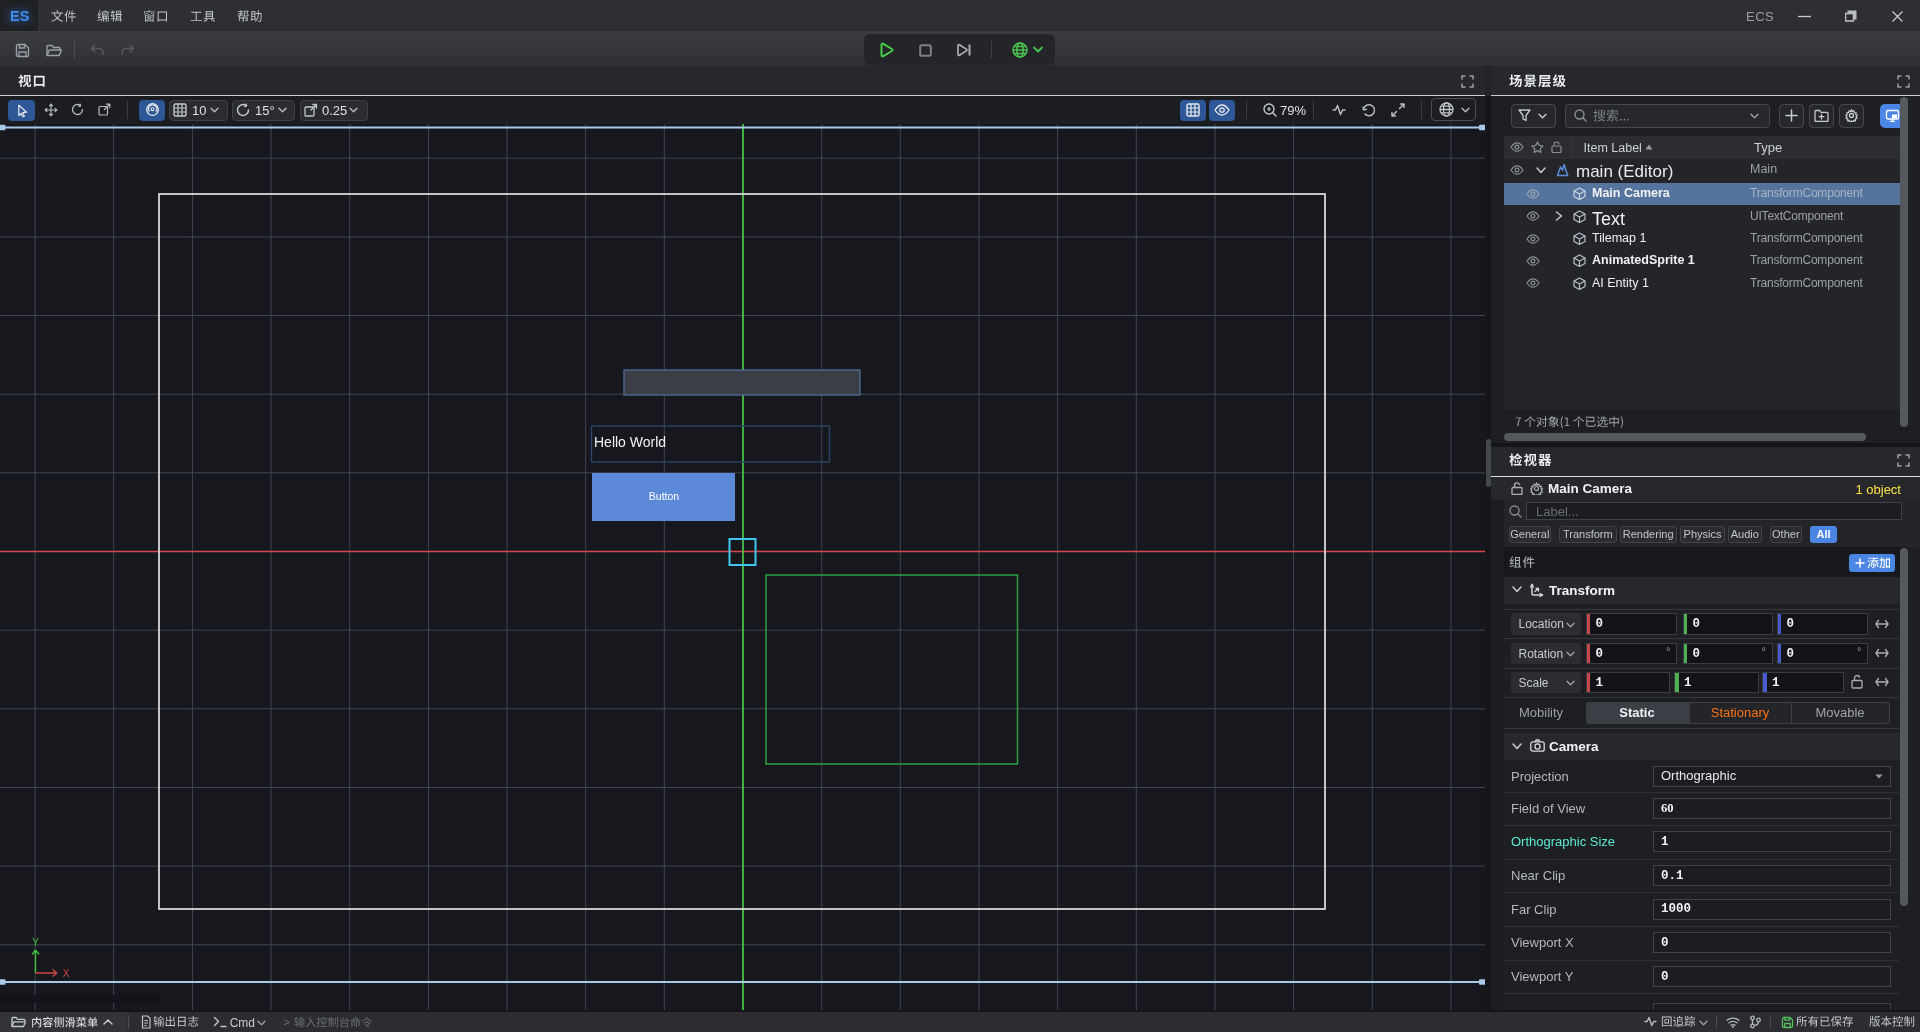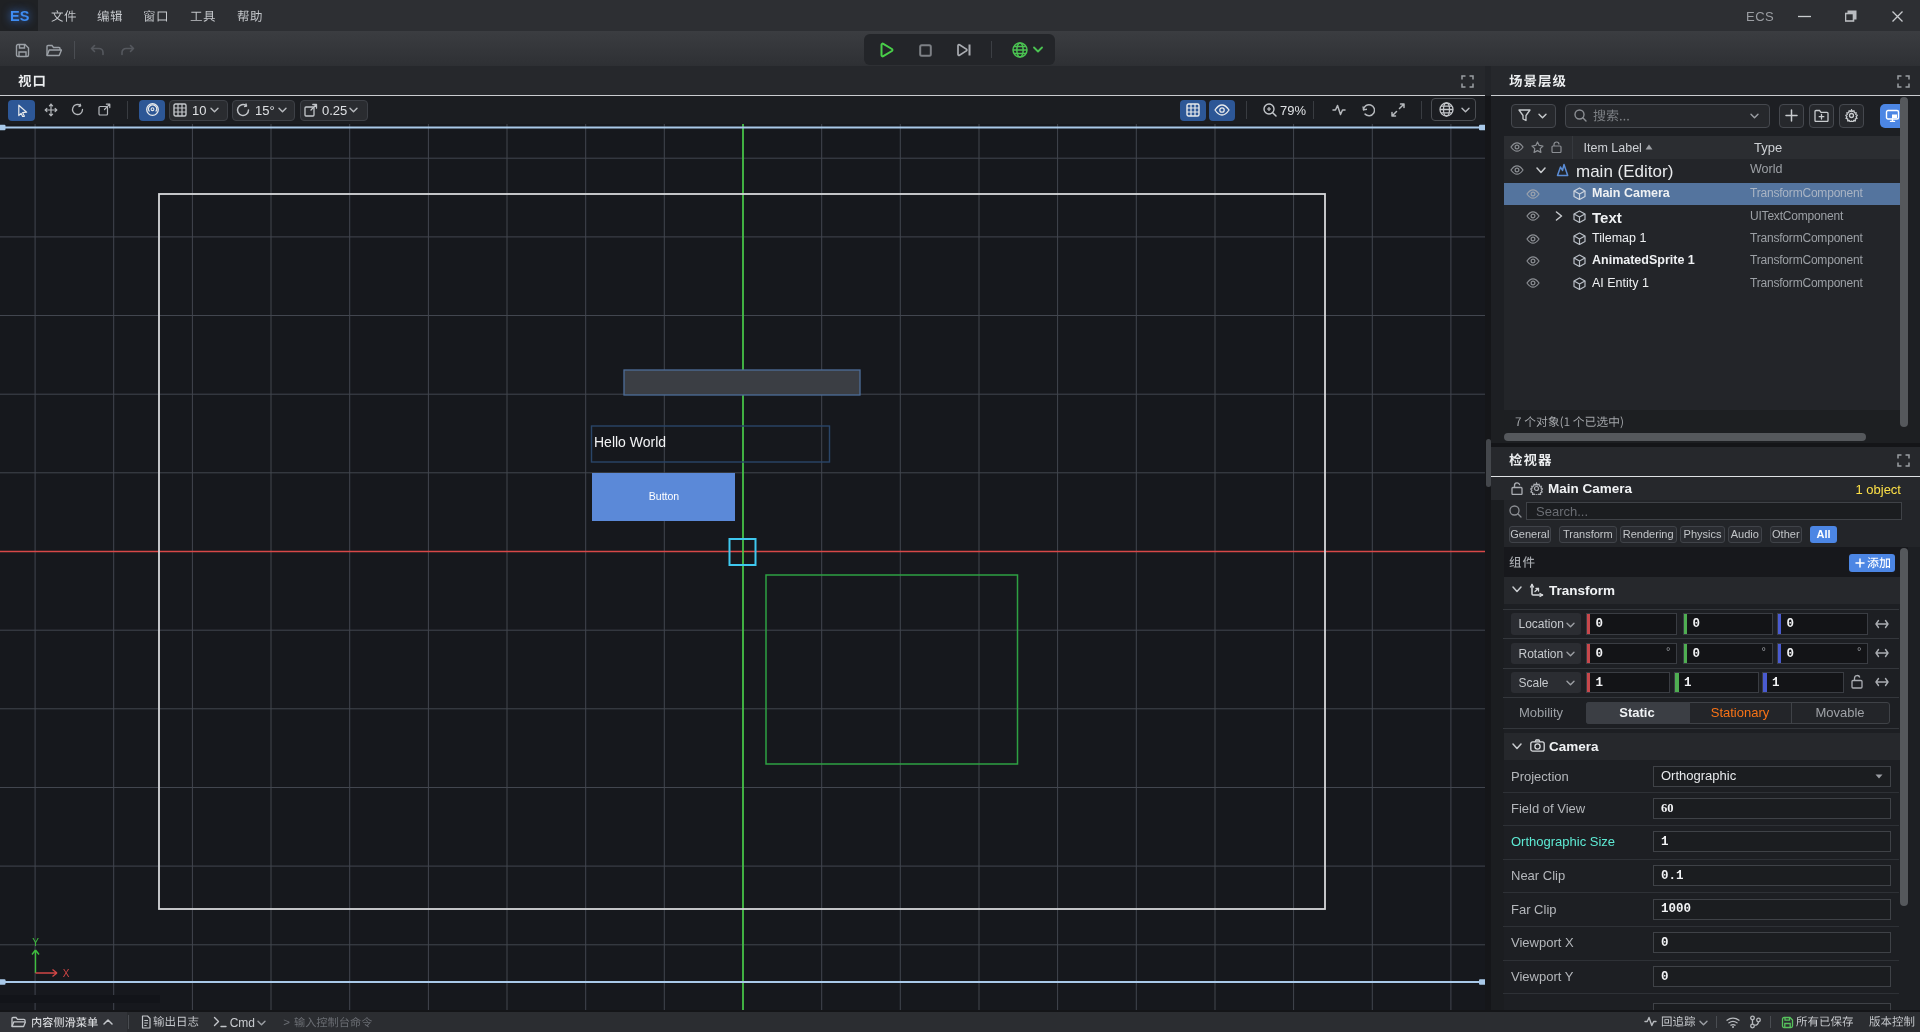--- a/index.html
+++ b/index.html
@@ -264,21 +264,21 @@
     <path d="M1 5 C3.2 1.8 5.2 0.8 7 0.8 C8.8 0.8 10.8 1.8 13 5 C10.8 8.2 8.8 9.2 7 9.2 C5.2 9.2 3.2 8.2 1 5 Z" stroke="#8b8e93" stroke-width="1.2"></path>
     <circle cx="7" cy="5" r="1.9" stroke="#8b8e93" stroke-width="1.2"></circle>
   </svg>
 <svg style="position:absolute;left:1536px;top:166.5px;" width="10" height="7" viewBox="0 0 10 7" fill="none">
     <path d="M1 1 L5 5.5 L9 1" stroke="#c8cbce" stroke-width="1.5" stroke-linecap="round" stroke-linejoin="round"></path>
   </svg>
 <svg style="position:absolute;left:1556px;top:162.5px;" width="13" height="14" viewBox="0 0 13 14" fill="none">
     <path d="M1.5 12.5 L4.5 4 L6.5 7.5 L8 1.5 L11.7 12.5 Z" stroke="#5b8dd6" stroke-width="1.5" stroke-linejoin="round"></path>
   </svg>
 <div class="txt" style="left:1576px;top:162.0px;font-size:17px;color:#e8eaec">main (Editor)</div>
-<div class="txt" style="left:1750px;top:162.0px;font-size:12.5px;color:#9ca0a5">World</div>
+<div class="txt" style="left:1750px;top:162.0px;font-size:12.5px;color:#9ca0a5">Main</div>
 <svg style="position:absolute;left:1526px;top:188.6px;" width="14" height="10" viewBox="0 0 14 10" fill="none">
     <path d="M1 5 C3.2 1.8 5.2 0.8 7 0.8 C8.8 0.8 10.8 1.8 13 5 C10.8 8.2 8.8 9.2 7 9.2 C5.2 9.2 3.2 8.2 1 5 Z" stroke="#9ba2ad" stroke-width="1.2"></path>
     <circle cx="7" cy="5" r="1.9" stroke="#9ba2ad" stroke-width="1.2"></circle>
   </svg>
 <svg style="position:absolute;left:1573px;top:187.1px;" width="13" height="13" viewBox="0 0 13 13" fill="none">
     <path d="M6.5 1 L12 4 V9.5 L6.5 12.5 L1 9.5 V4 Z" stroke="#cdd4de" stroke-width="1.2" stroke-linejoin="round"></path>
     <path d="M1 4 L6.5 7 L12 4 M6.5 7 V12.5" stroke="#cdd4de" stroke-width="1.2" stroke-linejoin="round"></path>
   </svg>
 <div class="txt" style="left:1592px;top:186.1px;font-size:12.5px;font-weight:bold;color:#eff1f3">Main Camera</div>
 <div class="txt" style="left:1750px;top:186.1px;font-size:12px;letter-spacing:-0.2px;color:#a9b4c4">TransformComponent</div>
@@ -286,21 +286,21 @@
     <path d="M1 5 C3.2 1.8 5.2 0.8 7 0.8 C8.8 0.8 10.8 1.8 13 5 C10.8 8.2 8.8 9.2 7 9.2 C5.2 9.2 3.2 8.2 1 5 Z" stroke="#8b8e93" stroke-width="1.2"></path>
     <circle cx="7" cy="5" r="1.9" stroke="#8b8e93" stroke-width="1.2"></circle>
   </svg>
 <svg style="position:absolute;left:1555px;top:211px;" width="8" height="10" viewBox="0 0 8 10" fill="none">
     <path d="M1.5 1 L6.5 5 L1.5 9" stroke="#c8cbce" stroke-width="1.5" stroke-linecap="round" stroke-linejoin="round"></path>
   </svg>
 <svg style="position:absolute;left:1573px;top:209.5px;" width="13" height="13" viewBox="0 0 13 13" fill="none">
     <path d="M6.5 1 L12 4 V9.5 L6.5 12.5 L1 9.5 V4 Z" stroke="#b9bfc7" stroke-width="1.2" stroke-linejoin="round"></path>
     <path d="M1 4 L6.5 7 L12 4 M6.5 7 V12.5" stroke="#b9bfc7" stroke-width="1.2" stroke-linejoin="round"></path>
   </svg>
-<div class="txt" style="left:1592px;top:208.5px;font-size:15px;font-weight:bold;color:#eff1f3">Text</div>
+<div class="txt" style="left:1592px;top:208.5px;font-size:18px;font-weight:normal;color:#eff1f3">Text</div>
 <div class="txt" style="left:1750px;top:208.5px;font-size:12px;letter-spacing:-0.2px;color:#9ca0a5">UITextComponent</div>
 <svg style="position:absolute;left:1526px;top:233.5px;" width="14" height="10" viewBox="0 0 14 10" fill="none">
     <path d="M1 5 C3.2 1.8 5.2 0.8 7 0.8 C8.8 0.8 10.8 1.8 13 5 C10.8 8.2 8.8 9.2 7 9.2 C5.2 9.2 3.2 8.2 1 5 Z" stroke="#8b8e93" stroke-width="1.2"></path>
     <circle cx="7" cy="5" r="1.9" stroke="#8b8e93" stroke-width="1.2"></circle>
   </svg>
 <svg style="position:absolute;left:1573px;top:232.0px;" width="13" height="13" viewBox="0 0 13 13" fill="none">
     <path d="M6.5 1 L12 4 V9.5 L6.5 12.5 L1 9.5 V4 Z" stroke="#b9bfc7" stroke-width="1.2" stroke-linejoin="round"></path>
     <path d="M1 4 L6.5 7 L12 4 M6.5 7 V12.5" stroke="#b9bfc7" stroke-width="1.2" stroke-linejoin="round"></path>
   </svg>
 <div class="txt" style="left:1592px;top:231.0px;font-size:12.5px;font-weight:normal;color:#eff1f3">Tilemap 1</div>
@@ -351,21 +351,21 @@
     <path d="M6.5 0.8 L7.3 2.6 L9.2 2 L9.8 3.9 L11.8 4.1 L11.4 6 L13 7.1 L11.8 8.7 L12.7 10.5 L10.9 11.2 L10.9 13.2 L9 13 L8 14.8 L6.5 13.6 L5 14.8 L4 13 L2.1 13.2 L2.1 11.2 L0.3 10.5 L1.2 8.7 L0 7.1 L1.6 6 L1.2 4.1 L3.2 3.9 L3.8 2 L5.7 2.6 Z" transform="scale(0.9) translate(0.8,0.6)" stroke="#aaadb2" stroke-width="1.4"></path>
   </svg>
 <div class="txt" style="left:1548px;top:481px;font-size:13.5px;font-weight:bold;color:#f0f2f4">Main Camera</div>
 <div class="txt" style="left:1901px;top:482px;font-size:13px;color:#fde047;transform:translateX(-100%)">1 object</div>
 <div class="ab" style="left:1503.5px;top:500px;width:416.5px;height:25px;background:#232529"></div>
 <svg style="position:absolute;left:1509px;top:505px;" width="13" height="13" viewBox="0 0 13 13" fill="none">
     <circle cx="5.5" cy="5.5" r="4.5" stroke="#8b8e93" stroke-width="1.3"></circle>
     <path d="M8.8 8.8 L12 12" stroke="#8b8e93" stroke-width="1.3" stroke-linecap="round"></path>
   </svg>
 <div class="ab" style="left:1526px;top:502px;width:376px;height:18px;background:#1b1d20;border:1px solid #3f4247;box-sizing:border-box"></div>
-<div class="txt" style="left:1536px;top:504px;font-size:13px;color:#6a6d73">Search...</div>
+<div class="txt" style="left:1536px;top:504px;font-size:13px;color:#6a6d73">Label...</div>
 <div class="ab" style="left:1503.5px;top:525px;width:416.5px;height:22px;background:#232529"></div>
 <div class="ab" style="left:1509px;top:525.5px;width:41.5px;height:17.5px;background:#2a2c31;border:1px solid #404349;border-radius:3px;box-sizing:border-box"></div>
 <div class="txt" style="left:1529.8px;top:528px;font-size:11px;color:#c3c6c9;transform:translateX(-50%)">General</div>
 <div class="ab" style="left:1559px;top:525.5px;width:57.5px;height:17.5px;background:#2a2c31;border:1px solid #404349;border-radius:3px;box-sizing:border-box"></div>
 <div class="txt" style="left:1587.8px;top:528px;font-size:11px;color:#c3c6c9;transform:translateX(-50%)">Transform</div>
 <div class="ab" style="left:1619.5px;top:525.5px;width:57.5px;height:17.5px;background:#2a2c31;border:1px solid #404349;border-radius:3px;box-sizing:border-box"></div>
 <div class="txt" style="left:1648.2px;top:528px;font-size:11px;color:#c3c6c9;transform:translateX(-50%)">Rendering</div>
 <div class="ab" style="left:1680px;top:525.5px;width:45px;height:17.5px;background:#2a2c31;border:1px solid #404349;border-radius:3px;box-sizing:border-box"></div>
 <div class="txt" style="left:1702.5px;top:528px;font-size:11px;color:#c3c6c9;transform:translateX(-50%)">Physics</div>
 <div class="ab" style="left:1727.5px;top:525.5px;width:34.5px;height:17.5px;background:#2a2c31;border:1px solid #404349;border-radius:3px;box-sizing:border-box"></div>

